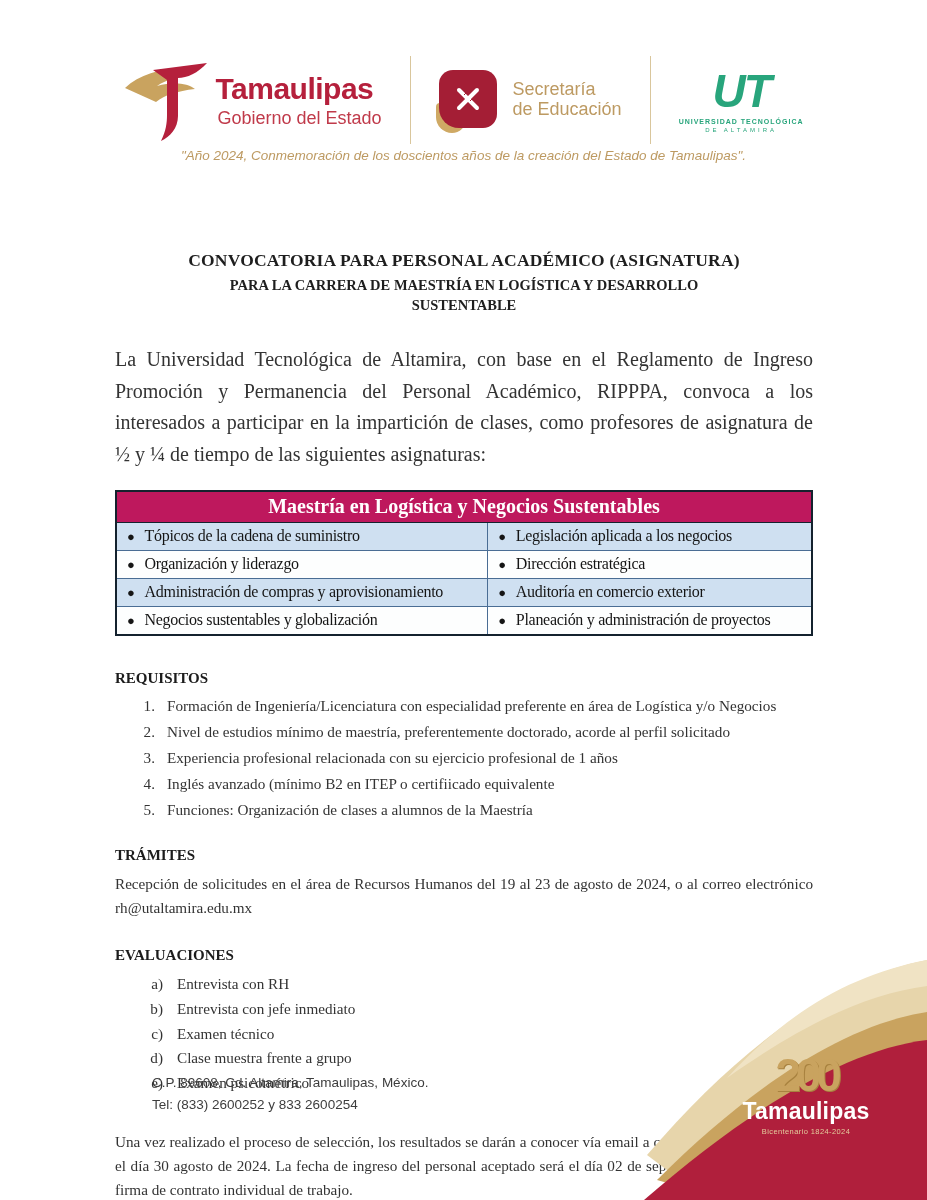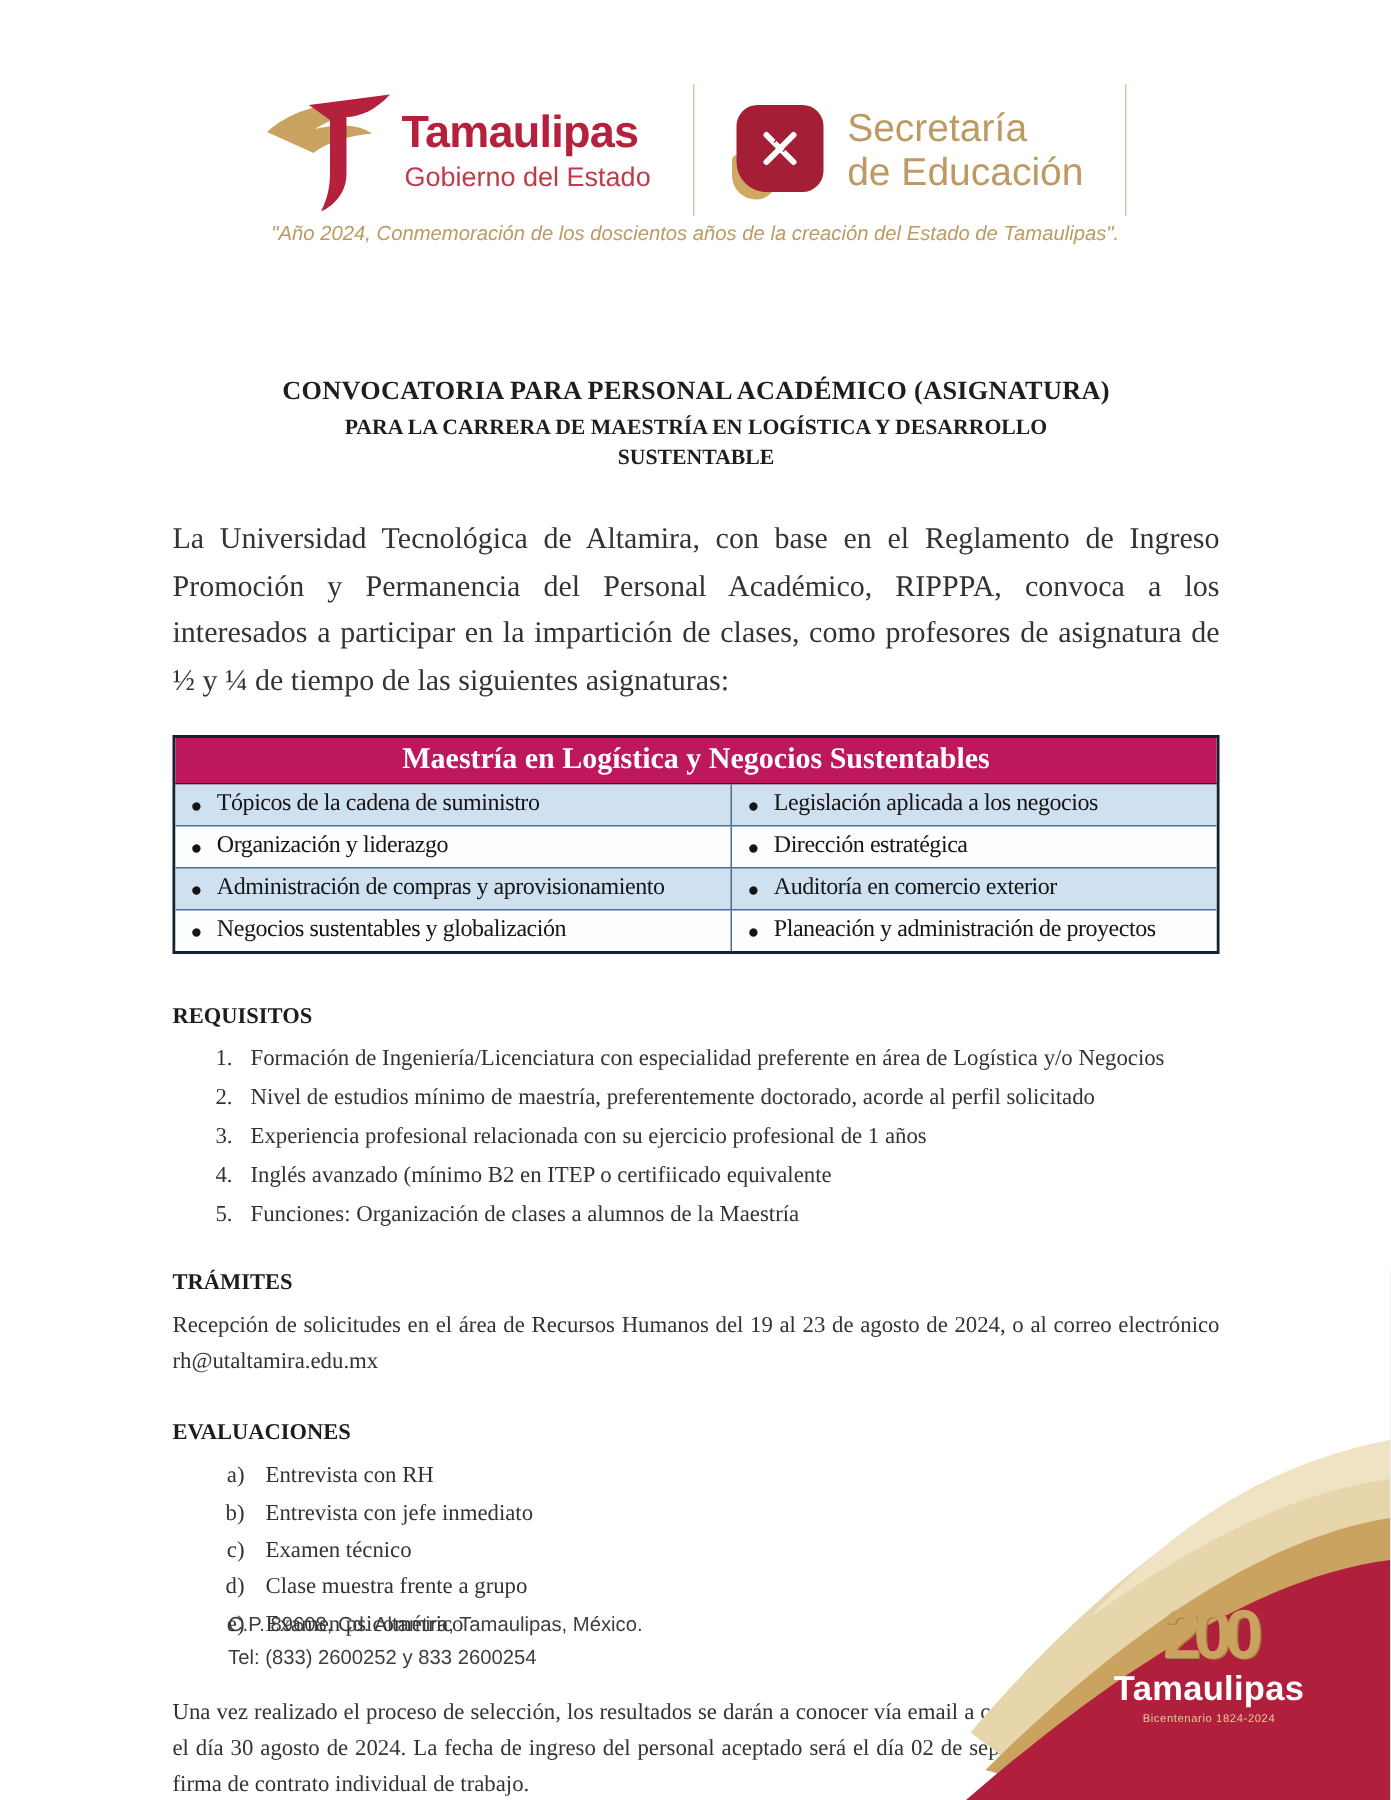--- a/index.html
+++ b/index.html
@@ -21,21 +21,21 @@
   }
   .logo-divider{width:1px;height:88px;background:#d9c69c;}
   .logo-tam{display:flex;align-items:center;gap:6px;}
   .tam-text{display:flex;flex-direction:column;line-height:1;}
   .tam-name{font-family:"Liberation Sans",sans-serif;font-weight:bold;font-size:30px;color:#b5203c;letter-spacing:-0.5px;}
   .tam-sub{font-family:"Liberation Sans",sans-serif;font-size:18px;color:#c03a4a;margin-top:5px;padding-left:2px;}
   .logo-se{display:flex;align-items:center;gap:14px;}
   .se-badge-wrap{position:relative;width:60px;height:60px;}
   .se-fold{position:absolute;left:-3px;bottom:-3px;width:30px;height:30px;background:#cfa964;border-radius:4px 0 14px 16px;}
   .se-badge{position:absolute;left:0;top:0;width:58px;height:58px;background:#a41e35;border-radius:14px 14px 14px 20px;display:flex;align-items:center;justify-content:center;}
-  .se-text{font-family:"Liberation Sans",sans-serif;font-size:26px;line-height:1.1;color:#bd9a62;}
+  .se-text{font-family:"Liberation Sans",sans-serif;font-size:18px;line-height:1.1;color:#bd9a62;}
   .logo-ut{display:flex;flex-direction:column;align-items:center;line-height:1;}
   .ut-letters{font-family:"Liberation Sans",sans-serif;font-style:italic;font-weight:bold;font-size:46px;color:#28a57c;letter-spacing:-2px;}
   .ut-cap1{font-family:"Liberation Sans",sans-serif;font-size:7px;font-weight:bold;color:#28a57c;letter-spacing:1px;margin-top:4px;}
   .ut-cap2{font-family:"Liberation Sans",sans-serif;font-size:6px;color:#28a57c;letter-spacing:3px;margin-top:2px;}
 
   .tagline{
     position:absolute;top:148px;left:0;width:100%;
     text-align:center;
     font-family:"Liberation Sans",sans-serif;
     font-style:italic;font-size:13.5px;color:#bd9a62;
@@ -86,21 +86,21 @@
   
   .footer{
     position:absolute;left:152px;top:1072px;
     font-family:"Liberation Sans",sans-serif;
     font-size:13.5px;line-height:1.65;color:#3d3d3d;
   }
 
   
   .corner-svg{position:absolute;right:0;bottom:0;}
   .corner-logo{
-    position:absolute;right:36px;bottom:51px;width:170px;
+    position:absolute;right:36px;bottom:65px;width:170px;
     text-align:center;line-height:1;
     font-family:"Liberation Sans",sans-serif;
   }
   .corner-200{font-size:46px;font-weight:bold;color:#c9a35f;letter-spacing:-5px;text-shadow:1px 1px 0 #a8823f;}
   .corner-name{font-size:23px;font-weight:bold;color:#ffffff;margin-top:2px;letter-spacing:0.2px;}
   .corner-cap{font-size:7.5px;color:#e3cd9d;margin-top:5px;letter-spacing:0.4px;}
 </style>
 </head>
 <body>
 
@@ -137,20 +137,25 @@
         </div>
       </div>
       <div class="se-text">
         <div>Secretaría</div>
         <div>de Educación</div>
       </div>
     </div>
 
     <div class="logo-divider"></div>
 
+    <div class="logo-ut">
+      <span class="ut-letters">UT</span>
+      <span class="ut-cap1">UNIVERSIDAD TECNOLÓGICA</span>
+      <span class="ut-cap2">DE ALTAMIRA</span>
+    </div>
   </div>
 
   <div class="tagline">"Año 2024, Conmemoración de los doscientos años de la creación del Estado de Tamaulipas".</div>
 
   <div class="content">
     <p class="title1">CONVOCATORIA PARA PERSONAL ACADÉMICO (ASIGNATURA)</p>
     <p class="title2">PARA LA CARRERA DE MAESTRÍA EN LOGÍSTICA Y DESARROLLO</p>
     <p class="title3">SUSTENTABLE</p>
 
     <p class="intro">La Universidad Tecnológica de Altamira, con base en el Reglamento de Ingreso Promoción y Permanencia del Personal Académico, RIPPPA, convoca a los interesados a participar en la impartición de clases, como profesores de asignatura de ½ y ¼ de tiempo de las siguientes asignaturas:</p>

